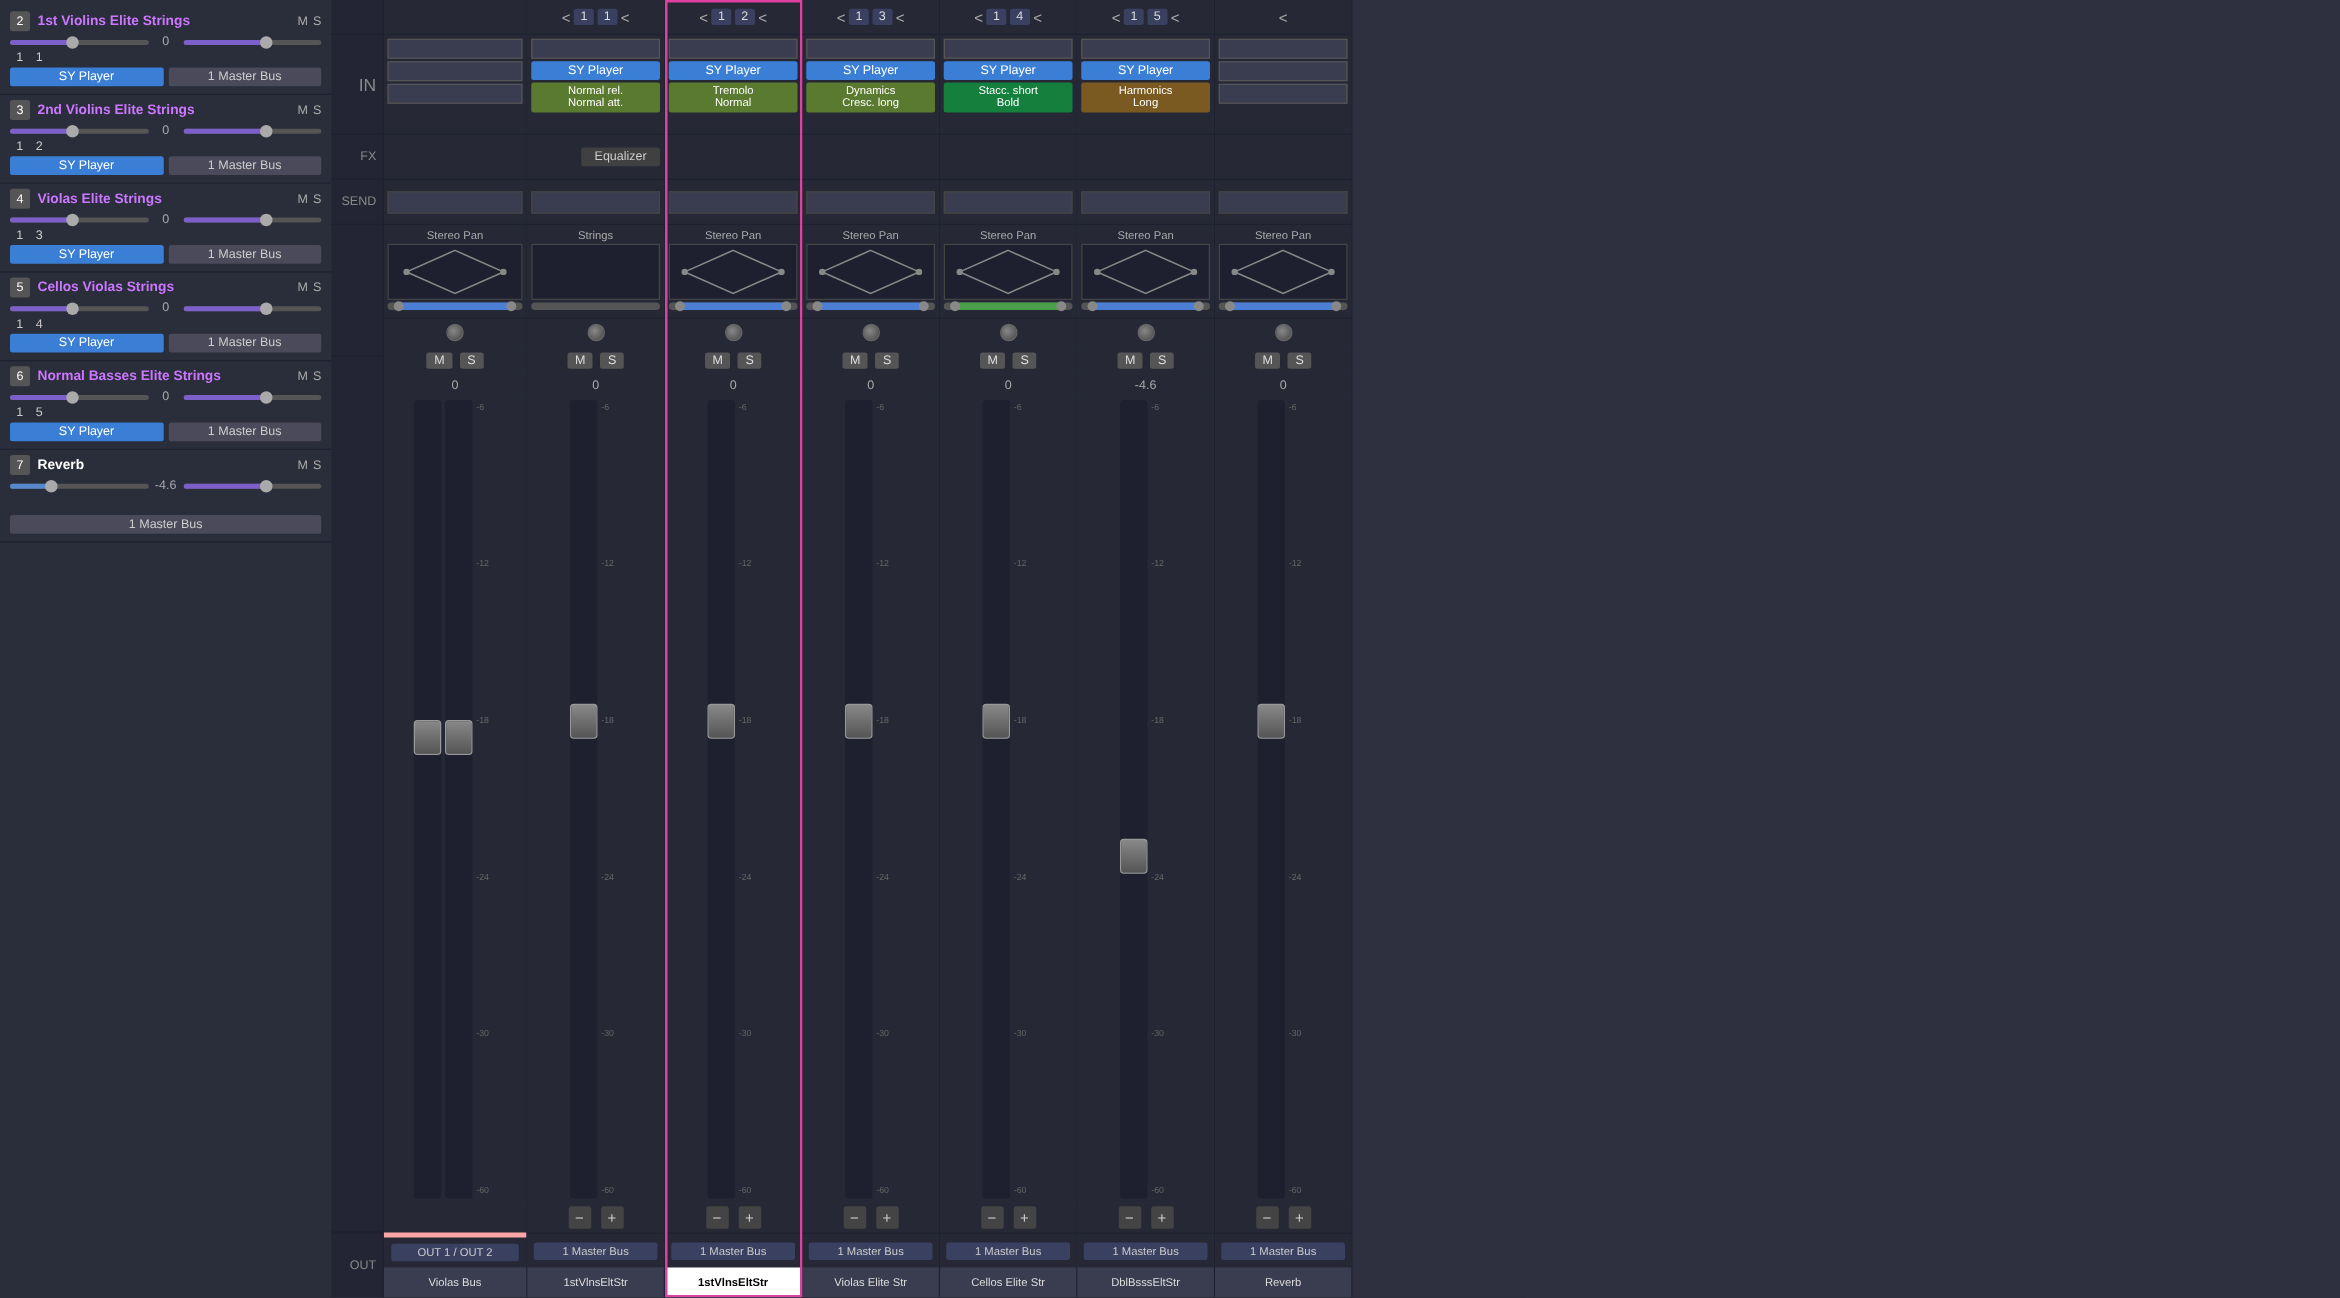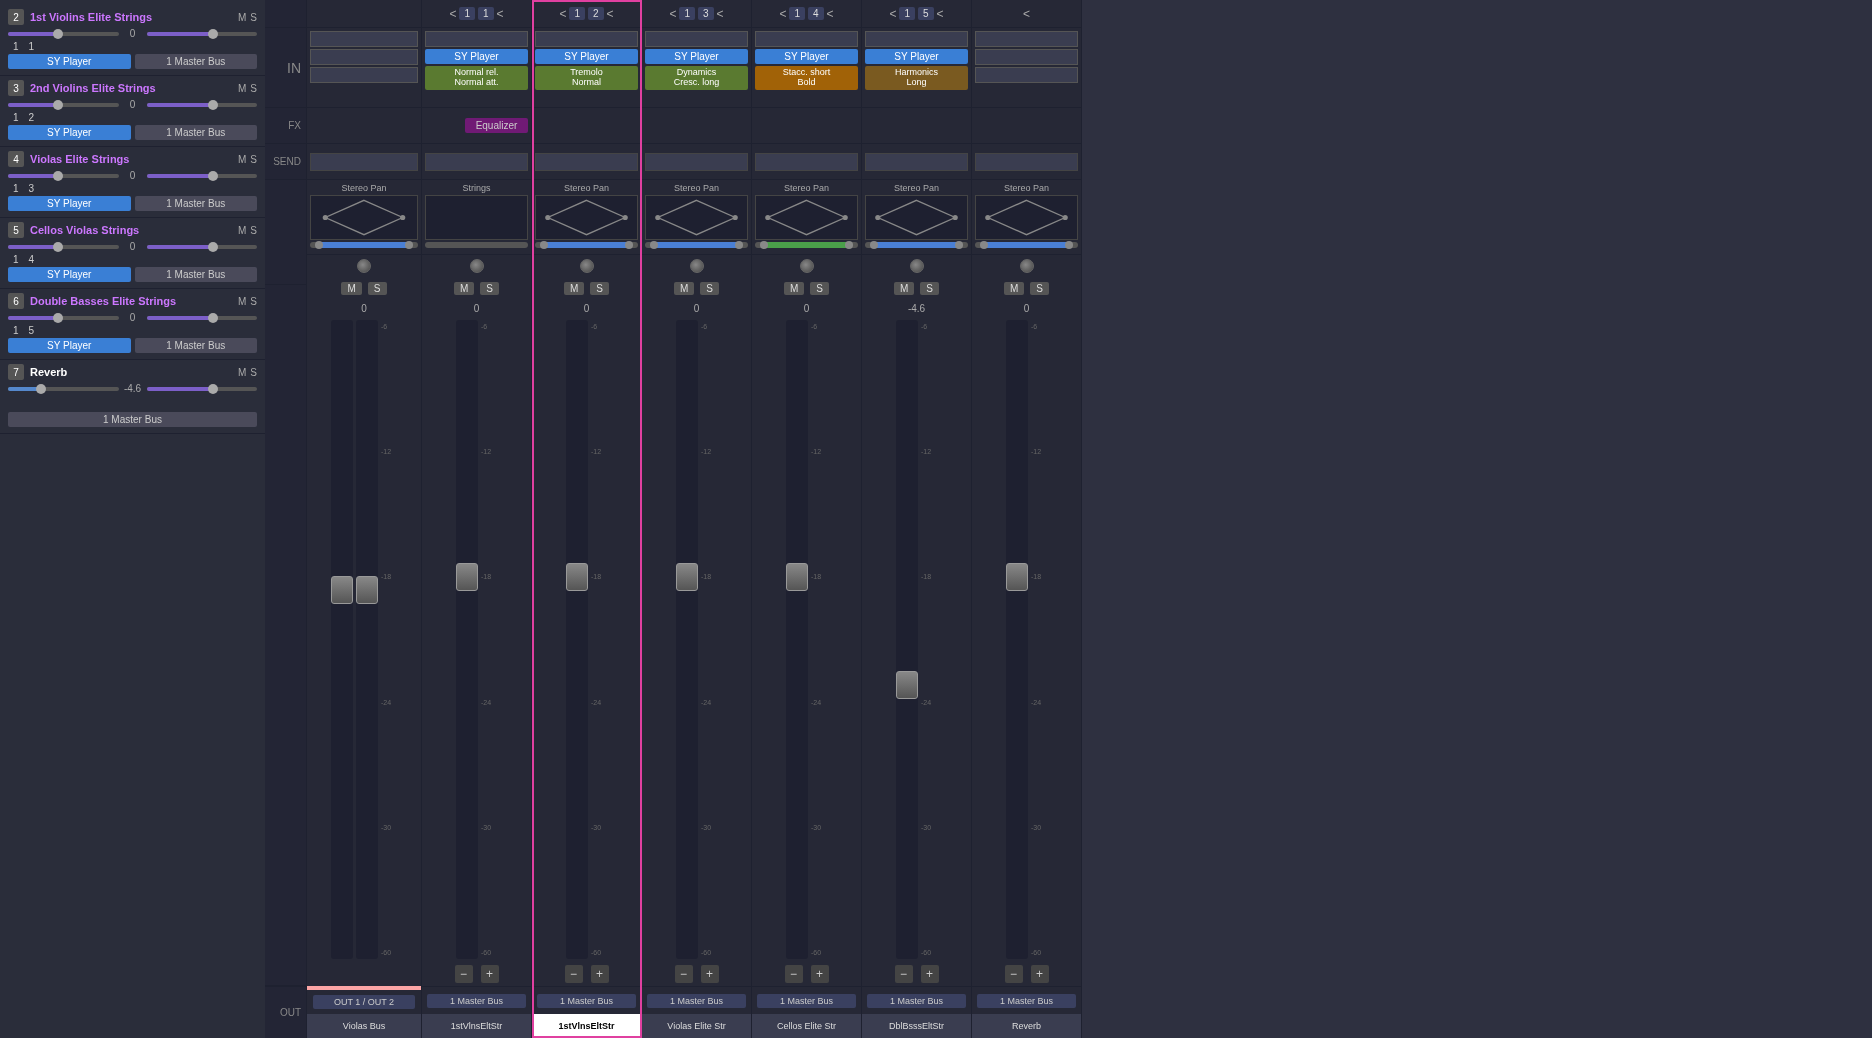--- a/index.html
+++ b/index.html
@@ -328,21 +328,21 @@
       <div class="track-buttons-row">
         <button class="btn-sy">SY Player</button>
         <button class="btn-master">1 Master Bus</button>
       </div>
     </div>
 
     <div class="track">
       <div class="track-header">
         <div style="display:flex;align-items:center;gap:2px;">
           <div class="track-number">6</div>
-          <span class="track-name violet">Double Basses Elite Strings</span>
+          <span class="track-name violet">Normal Basses Elite Strings</span>
         </div>
         <div class="track-ms">
           <span style="cursor:pointer;">M</span>
           <span style="cursor:pointer;">S</span>
         </div>
       </div>
       <div class="track-fader-row">
         <div class="track-fader">
           <div class="track-fader-fill" style="width:45%;"></div>
           <div class="track-fader-thumb" style="left:45%;"></div>
@@ -500,21 +500,21 @@
             <div style="background:#3a4060;color:#ddd;padding:1px 5px;font-size:10px;border-radius:2px;">1</div>
             <span style="color:#aaa;font-size:12px;cursor:pointer;">&lt;</span>
           </div>
           <div style="height:80px;background:#262836;border-bottom:1px solid #1e2130;padding:3px;display:flex;flex-direction:column;gap:2px;">
             <div style="height:16px;background:#3a3d50;border:1px solid #555;"></div>
             <button style="background:#3a7fd5;color:#fff;border:none;padding:2px 4px;font-size:10px;cursor:pointer;border-radius:2px;width:100%;">SY Player</button>
             <button style="background:#5a7a30;color:#fff;border:none;padding:2px 4px;font-size:9px;cursor:pointer;border-radius:2px;width:100%;line-height:1.1;">Normal rel.<br>Normal att.</button>
           </div>
 
           <div style="height:36px;background:#262836;border-bottom:1px solid #1e2130;padding:3px;display:flex;align-items:center;">
-            <button style="background:#701a75;color:#ccc;border:none;padding:2px 6px;font-size:10px;cursor:pointer;border-radius:2px;width:100%;margin-left:40px;">Equalizer</button>
+            <button style="background:#404040;color:#ccc;border:none;padding:2px 6px;font-size:10px;cursor:pointer;border-radius:2px;width:100%;margin-left:40px;">Equalizer</button>
           </div>
 
           <div style="height:36px;background:#262836;border-bottom:1px solid #1e2130;padding:3px;display:flex;align-items:center;">
             <div style="height:18px;background:#3a3d50;border:1px solid #444;flex:1;"></div>
           </div>
 
           <div style="background:#262836;padding:3px;border-bottom:1px solid #1e2130;">
             <div style="font-size:9px;color:#aaa;text-align:center;margin-bottom:2px;">Strings</div>
             <div style="height:45px;background:#1e2030;border:1px solid #444;margin-bottom:2px;"></div>
             <div style="height:6px;background:#555;border-radius:3px;position:relative;margin-bottom:3px;">
@@ -679,21 +679,21 @@
         <div style="width:110px;flex-shrink:0;border-right:1px solid #1e2130;display:flex;flex-direction:column;">
           <div style="height:28px;background:#262836;border-bottom:1px solid #1e2130;display:flex;align-items:center;justify-content:center;gap:3px;">
             <span style="color:#aaa;font-size:12px;cursor:pointer;">&lt;</span>
             <div style="background:#3a4060;color:#ddd;padding:1px 5px;font-size:10px;border-radius:2px;">1</div>
             <div style="background:#3a4060;color:#ddd;padding:1px 5px;font-size:10px;border-radius:2px;">4</div>
             <span style="color:#aaa;font-size:12px;cursor:pointer;">&lt;</span>
           </div>
           <div style="height:80px;background:#262836;border-bottom:1px solid #1e2130;padding:3px;display:flex;flex-direction:column;gap:2px;">
             <div style="height:16px;background:#3a3d50;border:1px solid #555;"></div>
             <button style="background:#3a7fd5;color:#fff;border:none;padding:2px 4px;font-size:10px;cursor:pointer;border-radius:2px;width:100%;">SY Player</button>
-            <button style="background:#a16207;color:#fff;border:none;padding:2px 4px;font-size:9px;cursor:pointer;border-radius:2px;width:100%;line-height:1.1;">Stacc. short<br>Bold</button>
+            <button style="background:#15803d;color:#fff;border:none;padding:2px 4px;font-size:9px;cursor:pointer;border-radius:2px;width:100%;line-height:1.1;">Stacc. short<br>Bold</button>
           </div>
           <div style="height:36px;background:#262836;border-bottom:1px solid #1e2130;padding:3px;display:flex;align-items:center;"></div>
           <div style="height:36px;background:#262836;border-bottom:1px solid #1e2130;padding:3px;display:flex;align-items:center;">
             <div style="height:18px;background:#3a3d50;border:1px solid #444;flex:1;"></div>
           </div>
           <div style="background:#262836;padding:3px;border-bottom:1px solid #1e2130;">
             <div style="font-size:9px;color:#aaa;text-align:center;margin-bottom:2px;">Stereo Pan</div>
             <div style="height:45px;background:#1e2030;border:1px solid #444;position:relative;margin-bottom:2px;">
               <svg viewBox="0 0 100 50" style="width:100%;height:100%;">
                 <polygon points="50,5 95,25 50,45 5,25" fill="none" stroke="#888" stroke-width="1.5"></polygon>

